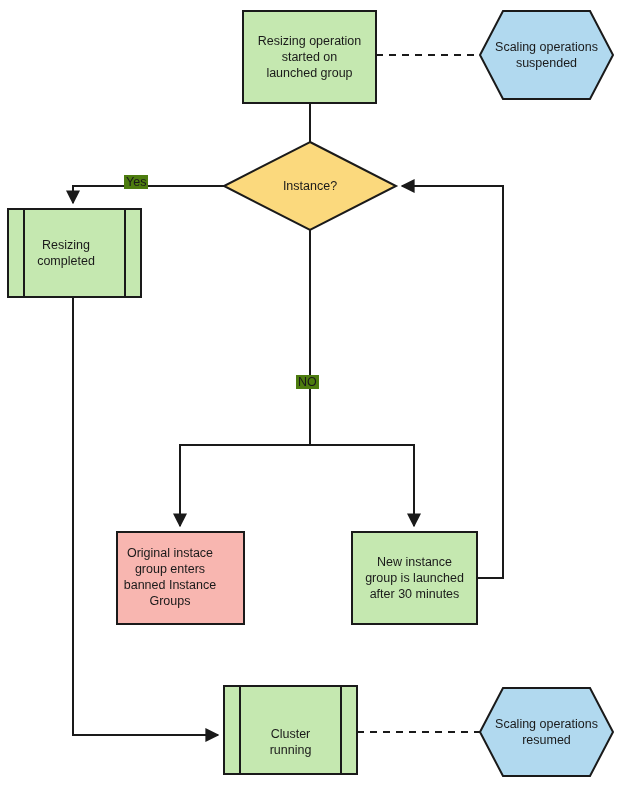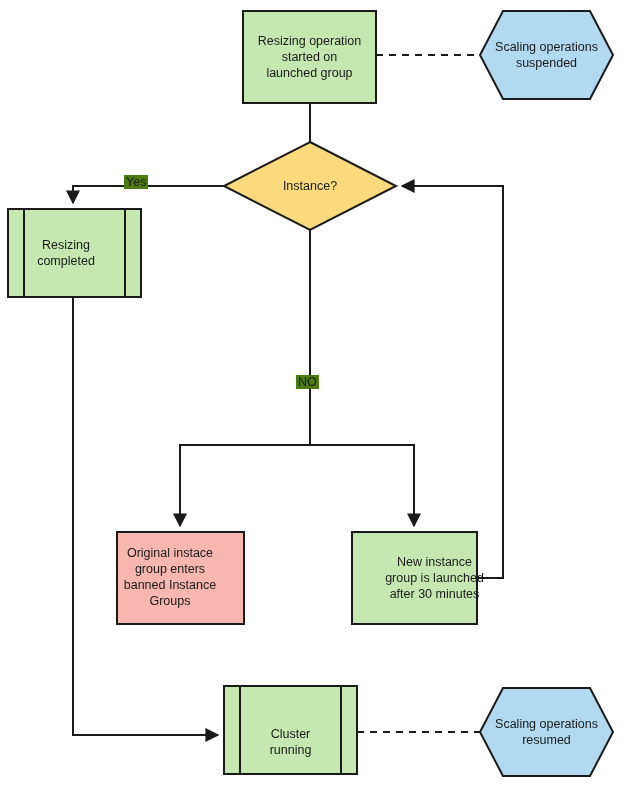--- a/index.html
+++ b/index.html
@@ -111,21 +111,21 @@
   <div class="node-label" style="left:224px; top:142px; width:172px; height:88px;">Instance?</div>
 
   <div class="node-label" style="left:8px; top:209px; width:116px; height:88px;">Resizing
 completed</div>
 
   <div class="node-label" style="left:117px; top:531px; width:106px; height:92px;">Original instace
 group enters
 banned Instance
 Groups</div>
 
-  <div class="node-label" style="left:352px; top:532px; width:125px; height:92px;margin-left:20px;">New instance
+  <div class="node-label" style="left:352px; top:532px; width:125px; height:92px;">New instance
 group is launched
 after 30 minutes</div>
 
   <div class="node-label" style="left:224px; top:686px; width:133px; height:112px;">Cluster
 running</div>
 
   <div class="node-label" style="left:480px; top:688px; width:133px; height:88px;">Scaling operations
 resumed</div>
 
   <div class="edge-label" style="left:124px; top:175px;">Yes</div>

